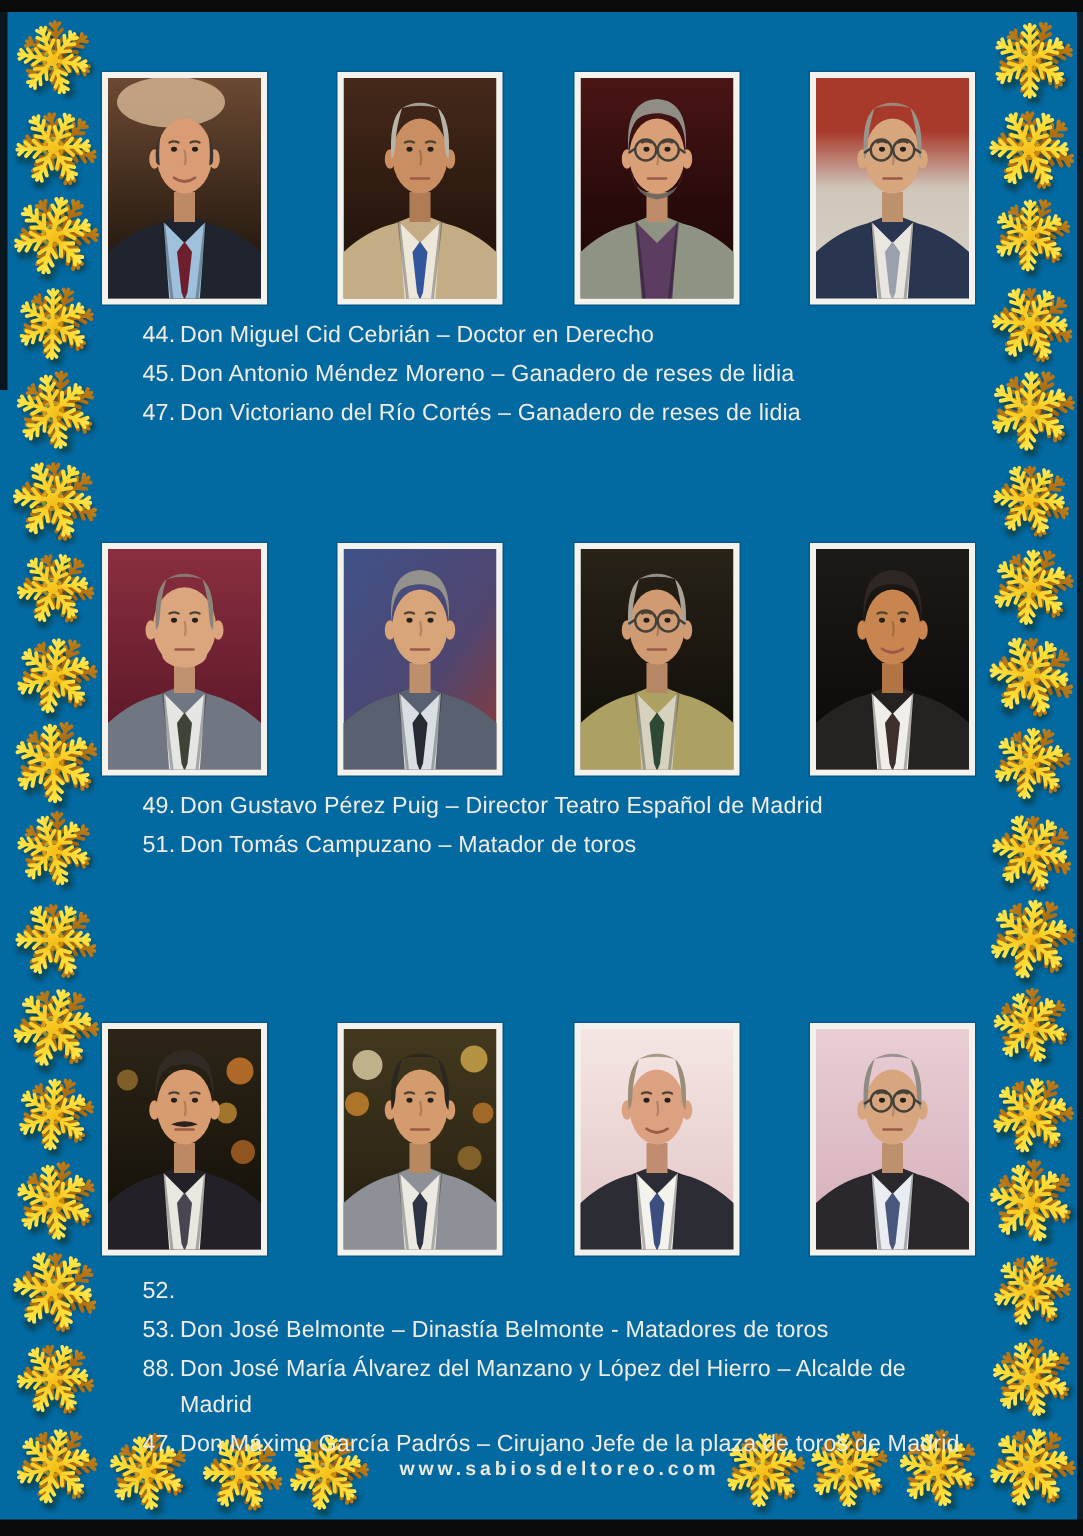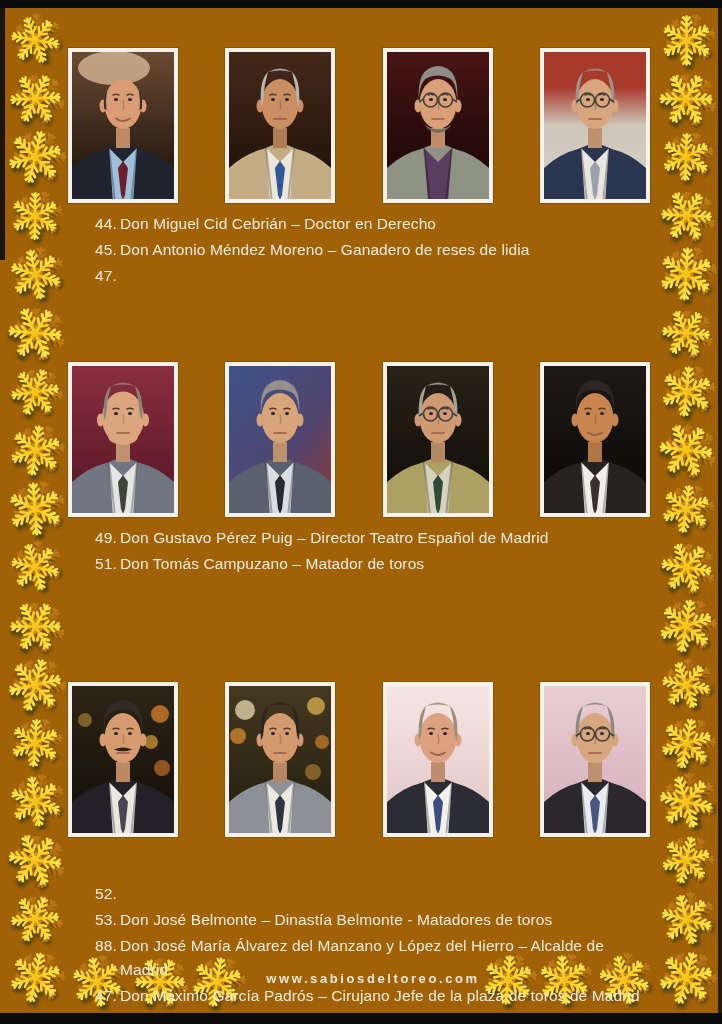--- a/index.html
+++ b/index.html
@@ -1,18 +1,18 @@
 <!DOCTYPE html>
 <html><head>
 <meta charset="utf-8">
 <style>
   html,body{margin:0;padding:0;background:#333;}
   .page{
     position:relative;width:722px;height:1024px;overflow:hidden;
-    background:#a16207;
+    background:#0369a1;
     font-family:"Liberation Sans", sans-serif;
   }
   .bar-top{position:absolute;left:0;top:0;width:722px;height:8px;background:#0b0b0b;}
   .bar-bottom{position:absolute;left:0;bottom:0;width:722px;height:11px;background:#0b0b0b;}
   .edge-left{position:absolute;left:0;top:0;width:5px;height:260px;background:rgba(10,10,10,0.88);}
   .edge-right{position:absolute;right:0;top:0;width:4px;height:1024px;background:rgba(10,10,10,0.8);}
   .flakes{position:absolute;left:0;top:0;width:722px;height:1024px;pointer-events:none;}
   .flake{position:absolute;overflow:visible;}
   .photo-row{position:absolute;left:68px;width:582px;height:155px;display:flex;justify-content:space-between;}
   .photo-row figure{
@@ -495,20 +495,21 @@
     <li>
         <span class="num">44.</span>
         <span class="txt">Don Miguel Cid Cebrián – Doctor en Derecho</span>
       </li>
     <li>
         <span class="num">45.</span>
         <span class="txt">Don Antonio Méndez Moreno – Ganadero de reses de lidia</span>
       </li>
     <li>
         <span class="num">47.</span>
+        <span class="txt">Don Victoriano del Río Cortés – Ganadero de reses de lidia</span>
       </li>
   </ol>
 
   <div class="photo-row" style="top:362px">
     <figure>
         <svg viewBox="0 0 102 147" xmlns="http://www.w3.org/2000/svg">
           <defs>
             <linearGradient id="pg10" x1="0" y1="0" x2="0" y2="1">
               <stop offset="0" stop-color="#8a2f3f"></stop>
               <stop offset="1" stop-color="#541424"></stop>
@@ -753,21 +754,21 @@
           <path d="M51,48 Q52.5,55 51,58" stroke="rgba(0,0,0,0.18)" stroke-width="1.5" fill="none"></path>
           <g stroke="#43403a" stroke-width="1.6" fill="none">
             <circle cx="43.5" cy="48" r="7"></circle>
             <circle cx="58.5" cy="48" r="7"></circle>
             <path d="M50.5,47.4 L51.5,47.4 M36.5,47 L32,50 M65.5,47 L70,50"></path>
           </g>
           <path d="M45,67 L57,67" stroke="#9c5a48" stroke-width="1.7" fill="none" stroke-linecap="round"></path>
         </svg>
       </figure>
   </div>
-  <ol class="entries" style="top:882px">
+  <ol class="entries" style="top:849px">
     <li>
         <span class="num">52.</span>
       </li>
     <li>
         <span class="num">53.</span>
         <span class="txt">Don José Belmonte – Dinastía Belmonte - Matadores de toros</span>
       </li>
     <li>
         <span class="num">88.</span>
         <span class="txt">Don José María Álvarez del Manzano y López del Hierro – Alcalde de Madrid</span>

